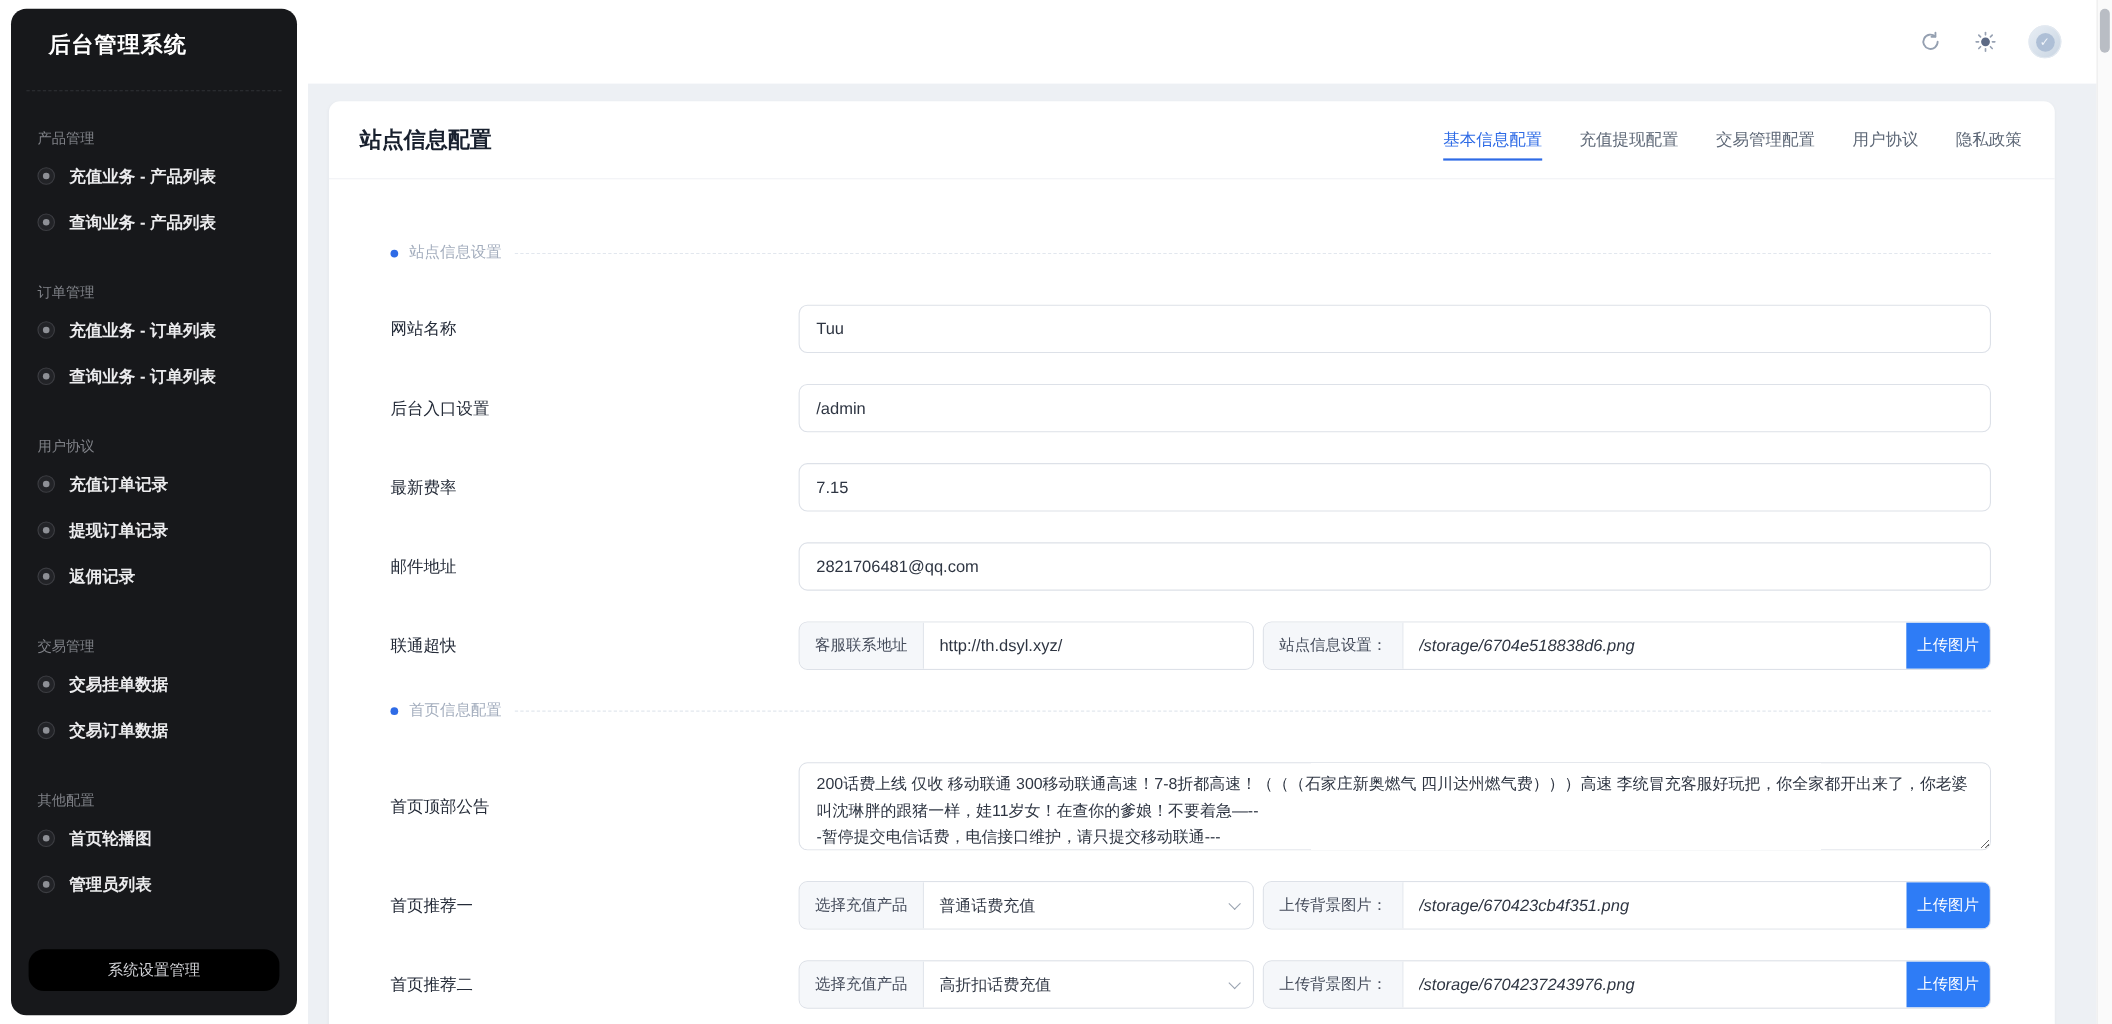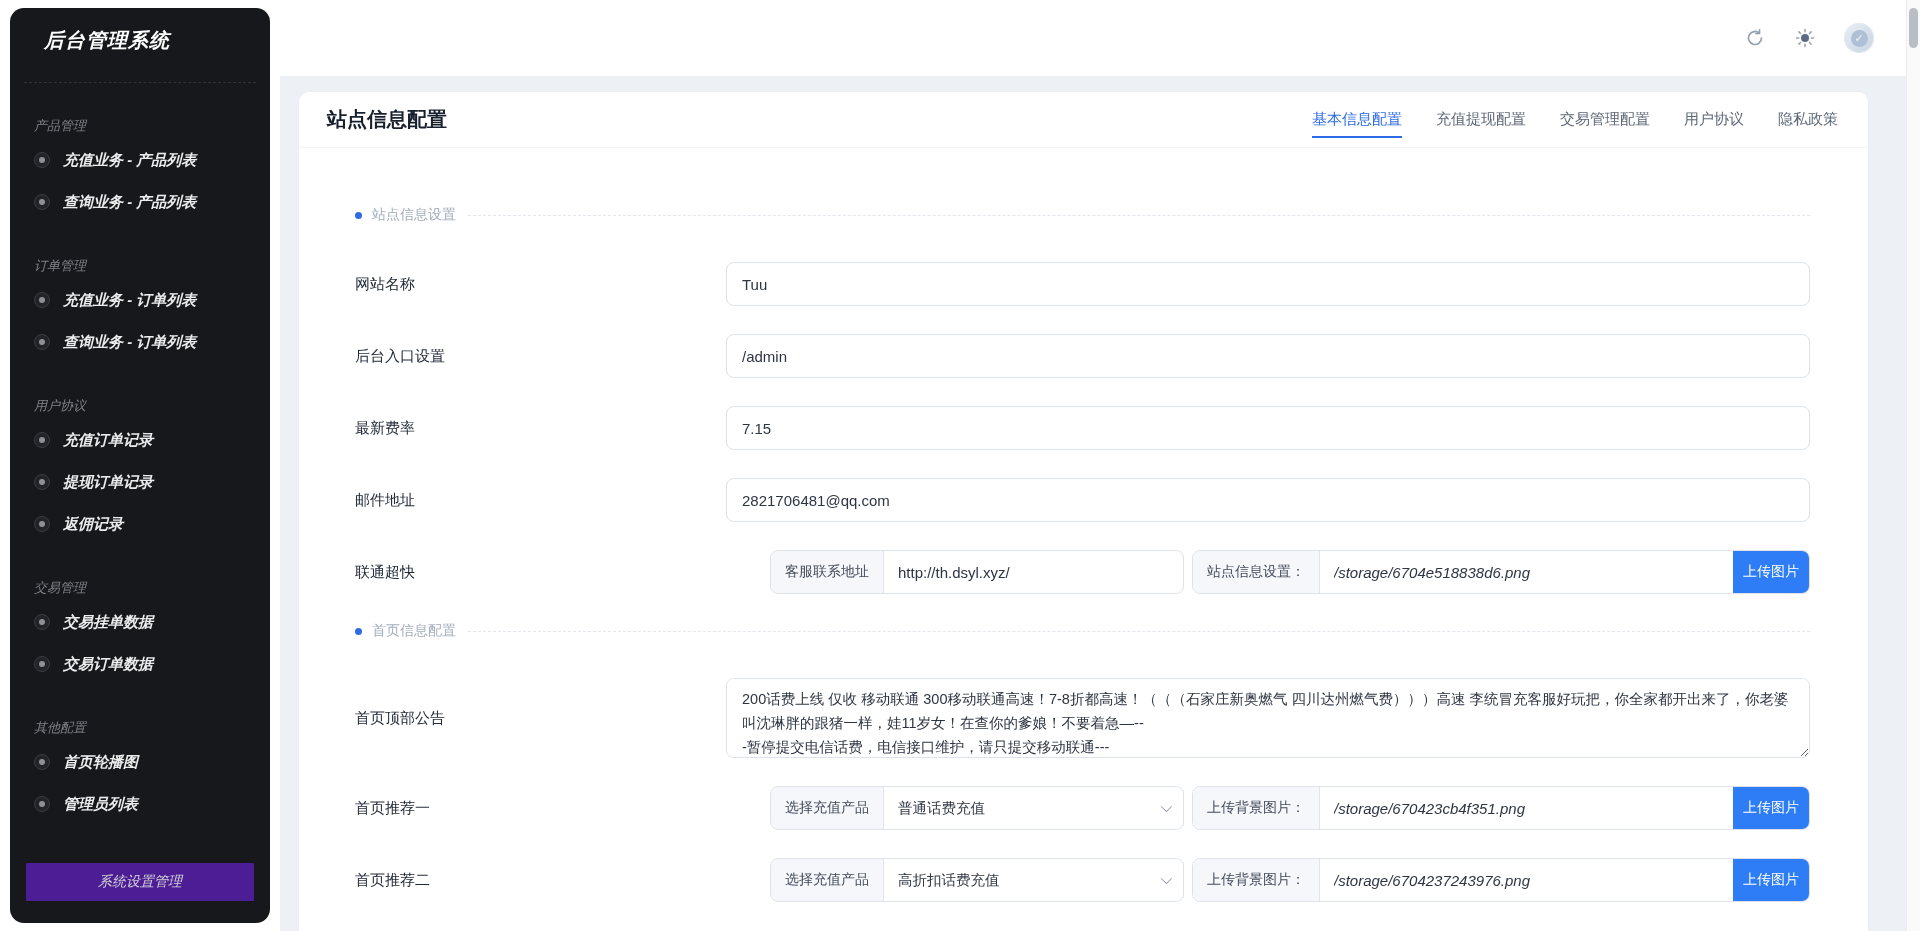--- a/index.html
+++ b/index.html
@@ -1,52 +1,52 @@
 <!DOCTYPE html>
 <html><head>
 <meta charset="utf-8">
 <style>
   * { margin:0; padding:0; box-sizing:border-box; }
   html,body { width:1920px; height:931px; overflow:hidden; background:#fff;
     font-family:"Liberation Sans","DejaVu Sans",sans-serif; }
 
   
   .sidebar { position:absolute; left:10px; top:8px; width:260px; height:915px;
-    background:#17181b; border-radius:14px; overflow:hidden;font-style:italic; }
+    background:#17181b; border-radius:14px; overflow:hidden; }
   .logo { height:64px; display:flex; align-items:center; padding-left:34px;
     color:#fff; font-size:20px; font-weight:700; letter-spacing:1px; }
   .sidebar-divider { border-top:1px dashed #303237; margin:10px 14px 0; }
   .group-label { color:#7f8187; font-size:13px; margin:34px 0 4px 24px; }
   .menu-item { height:42px; display:flex; align-items:center; gap:13px;
     padding-left:24px; color:#ececee; font-size:15px; font-weight:600; cursor:pointer; }
   .target-icon { width:16px; height:16px; border-radius:50%; background:#222327;
     border:1px solid #3c3d42; position:relative; flex:0 0 16px; }
   .target-icon::after { content:''; position:absolute; left:4px; top:4px; width:6px;
     height:6px; border-radius:50%; background:#8e9096; }
   .sys-btn { position:absolute; left:16px; right:16px; bottom:22px; height:38px;
-    background:#4c1d95; border-radius:1px; color:#d2d3d7; font-size:14px;
+    background:#000000; border-radius:14px; color:#d2d3d7; font-size:14px;
     display:flex; align-items:center; justify-content:center; cursor:pointer; }
 
   
   .topbar { position:absolute; left:280px; right:14px; top:0; height:76px; background:#fff;
     display:flex; align-items:center; justify-content:flex-end; gap:28px; padding-right:32px; }
   .tb-icon { width:22px; height:22px; color:#95a0b1; display:flex; align-items:center;
     justify-content:center; cursor:pointer; }
   .avatar { width:30px; height:30px; border-radius:50%;
     background:linear-gradient(135deg,#e8eef5,#c9d5e2); display:flex; align-items:center;
     justify-content:center; cursor:pointer; box-shadow:0 0 0 1px #e3e9f0 inset; }
   .avatar .chk { width:17px; height:17px; border-radius:50%; background:#aebfd6;
     color:#f2f6fb; font-size:11px; display:flex; align-items:center; justify-content:center; }
 
   
   .content { position:absolute; left:280px; right:14px; top:76px; bottom:0;
     background:#edf0f4; overflow:hidden; }
   .card { position:absolute; left:19px; right:38px; top:16px; bottom:-40px;
     background:#fff; border-radius:10px; box-shadow:0 1px 3px rgba(20,30,50,.04); }
-  .card-header { height:56px; display:flex; align-items:center; justify-content:space-between;
+  .card-header { height:71px; display:flex; align-items:center; justify-content:space-between;
     padding:0 30px 0 28px; border-bottom:1px solid #f0f2f6; }
   .card-title { font-size:20px; font-weight:700; color:#18202e; }
   .tabs { display:flex; gap:34px; align-items:center; }
   .tab { font-size:15px; color:#5e6877; padding-bottom:7px; border-bottom:2px solid transparent;
     cursor:pointer; margin-bottom:-9px; }
   .tab.active { color:#2e6be6; border-bottom-color:#2e6be6; }
 
   .card-body { padding:56px 58px 30px 56px; }
   .section { display:flex; align-items:center; margin:2px 0 38px; }
   .section-dot { width:7px; height:7px; border-radius:50%; background:#2e6be6; margin-right:10px; }
@@ -58,21 +58,21 @@
   .form-field { flex:1; display:flex; align-items:stretch; gap:8px; }
   input.text { width:100%; height:44px; border:1px solid #dde1e8; border-radius:8px;
     padding:0 15px; font-size:15px; color:#2e3542; background:#fff; font-family:inherit; outline:none; }
 
   .igroup { display:flex; align-items:stretch; border:1px solid #dde1e8; border-radius:8px;
     overflow:hidden; background:#fff; height:44px; }
   .igroup .addon { display:flex; align-items:center; padding:0 14px; background:#f5f7fa;
     border-right:1px solid #e2e6ec; font-size:14px; color:#454c5b; white-space:nowrap; }
   .igroup input { border:none; outline:none; font-size:15px; color:#2e3542; padding:0 14px;
     font-family:inherit; min-width:0; }
-  .g-service-url { flex:0 0 414px;margin-left:44px; }
+  .g-service-url { flex:0 0 414px; }
   .g-service-url input { width:298px; }
   .g-grow { flex:1; }
   .g-grow input { flex:1;font-style:italic; }
   .select { display:flex; align-items:center; justify-content:space-between; width:298px;
     padding:0 13px 0 14px; font-size:14.5px; color:#333a47; cursor:pointer; background:#fff; }
   .caret { width:8px; height:8px; border-right:1.6px solid #9aa3b0; border-bottom:1.6px solid #9aa3b0;
     transform:rotate(45deg) translateY(-2px); }
   .upload-btn { background:#2e7cf6; color:#fff; font-size:14px; display:flex; align-items:center;
     justify-content:center; padding:0 10px; cursor:pointer; white-space:nowrap; }
 

